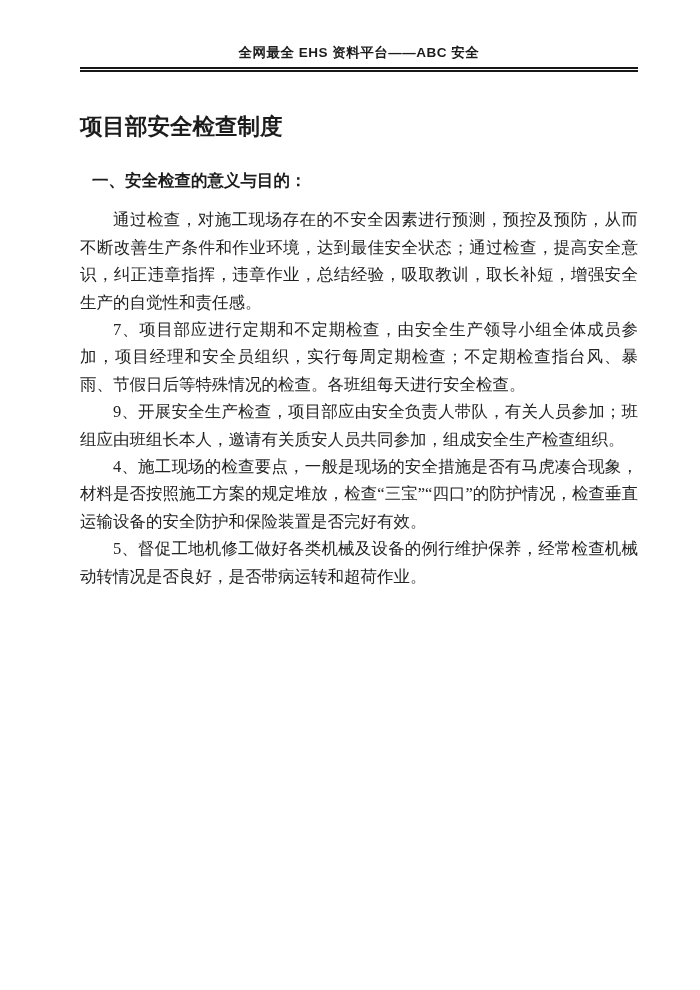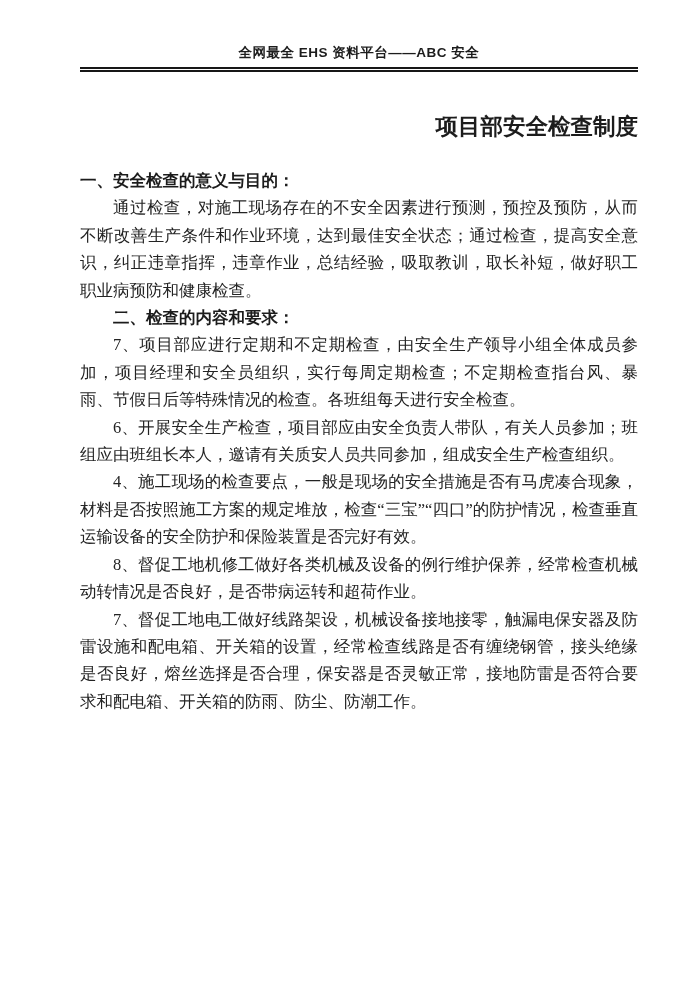--- a/index.html
+++ b/index.html
@@ -33,38 +33,38 @@
   .header-divider {
     margin-top: 6px;
     height: 1px;
     border-top: 2.5px solid #161616;
     border-bottom: 2px solid #161616;
     background: #ffffff;
   }
   
   .doc-title {
     margin: 40px 0 0 0;
-    text-align: right;
+    text-align: left;
     font-family: "Liberation Sans", "DejaVu Sans", sans-serif;
     font-weight: bold;
     font-size: 22.5px;
     line-height: 30px;
     color: #1c1c1c;
   }
   
   .doc-content {
     margin-top: 25px;
     font-family: "Liberation Serif", "DejaVu Serif", serif;
     font-size: 16.5px;
     line-height: 27.4px;
     text-align: justify;
     color: #232323;
   }
   .section-heading {
-    margin: 0;
+    margin: 12px;
     font-family: "Liberation Sans", "DejaVu Sans", sans-serif;
     font-weight: bold;
     font-size: 16.5px;
     line-height: 27.4px;
     color: #1c1c1c;
   }
   .section-heading.indented {
     text-indent: 2em;
   }
   .body-para {
@@ -81,25 +81,23 @@
     <div class="header-text">全网最全 EHS 资料平台——ABC 安全</div>
     <div class="header-divider"></div>
   </div>
 
   <h1 class="doc-title">项目部安全检查制度</h1>
 
   <div class="doc-content">
 
     <h2 class="section-heading">一、安全检查的意义与目的：</h2>
 
-    <p class="body-para">通过检查，对施工现场存在的不安全因素进行预测，预控及预防，从而不断改善生产条件和作业环境，达到最佳安全状态；通过检查，提高安全意识，纠正违章指挥，违章作业，总结经验，吸取教训，取长补短，做好职工职业病预防和健康检查。</p>
+    <p class="body-para">通过检查，对施工现场存在的不安全因素进行预测，预控及预防，从而不断改善生产条件和作业环境，达到最佳安全状态；通过检查，提高安全意识，纠正违章指挥，违章作业，总结经验，吸取教训，取长补短，增强安全生产的自觉性和责任感。</p>
 
-    <h2 class="section-heading indented">二、检查的内容和要求：</h2>
 
     <p class="body-para">7、项目部应进行定期和不定期检查，由安全生产领导小组全体成员参加，项目经理和安全员组织，实行每周定期检查；不定期检查指台风、暴雨、节假日后等特殊情况的检查。各班组每天进行安全检查。</p>
-    <p class="body-para">6、开展安全生产检查，项目部应由安全负责人带队，有关人员参加；班组应由班组长本人，邀请有关质安人员共同参加，组成安全生产检查组织。</p>
+    <p class="body-para">9、开展安全生产检查，项目部应由安全负责人带队，有关人员参加；班组应由班组长本人，邀请有关质安人员共同参加，组成安全生产检查组织。</p>
     <p class="body-para">4、施工现场的检查要点，一般是现场的安全措施是否有马虎凑合现象，材料是否按照施工方案的规定堆放，检查“三宝”“四口”的防护情况，检查垂直运输设备的安全防护和保险装置是否完好有效。</p>
-    <p class="body-para">8、督促工地机修工做好各类机械及设备的例行维护保养，经常检查机械动转情况是否良好，是否带病运转和超荷作业。</p>
-    <p class="body-para">7、督促工地电工做好线路架设，机械设备接地接零，触漏电保安器及防雷设施和配电箱、开关箱的设置，经常检查线路是否有缠绕钢管，接头绝缘是否良好，熔丝选择是否合理，保安器是否灵敏正常，接地防雷是否符合要求和配电箱、开关箱的防雨、防尘、防潮工作。</p>
+    <p class="body-para">5、督促工地机修工做好各类机械及设备的例行维护保养，经常检查机械动转情况是否良好，是否带病运转和超荷作业。</p>
 
   </div>
 
 </div>
 
 </body></html>

